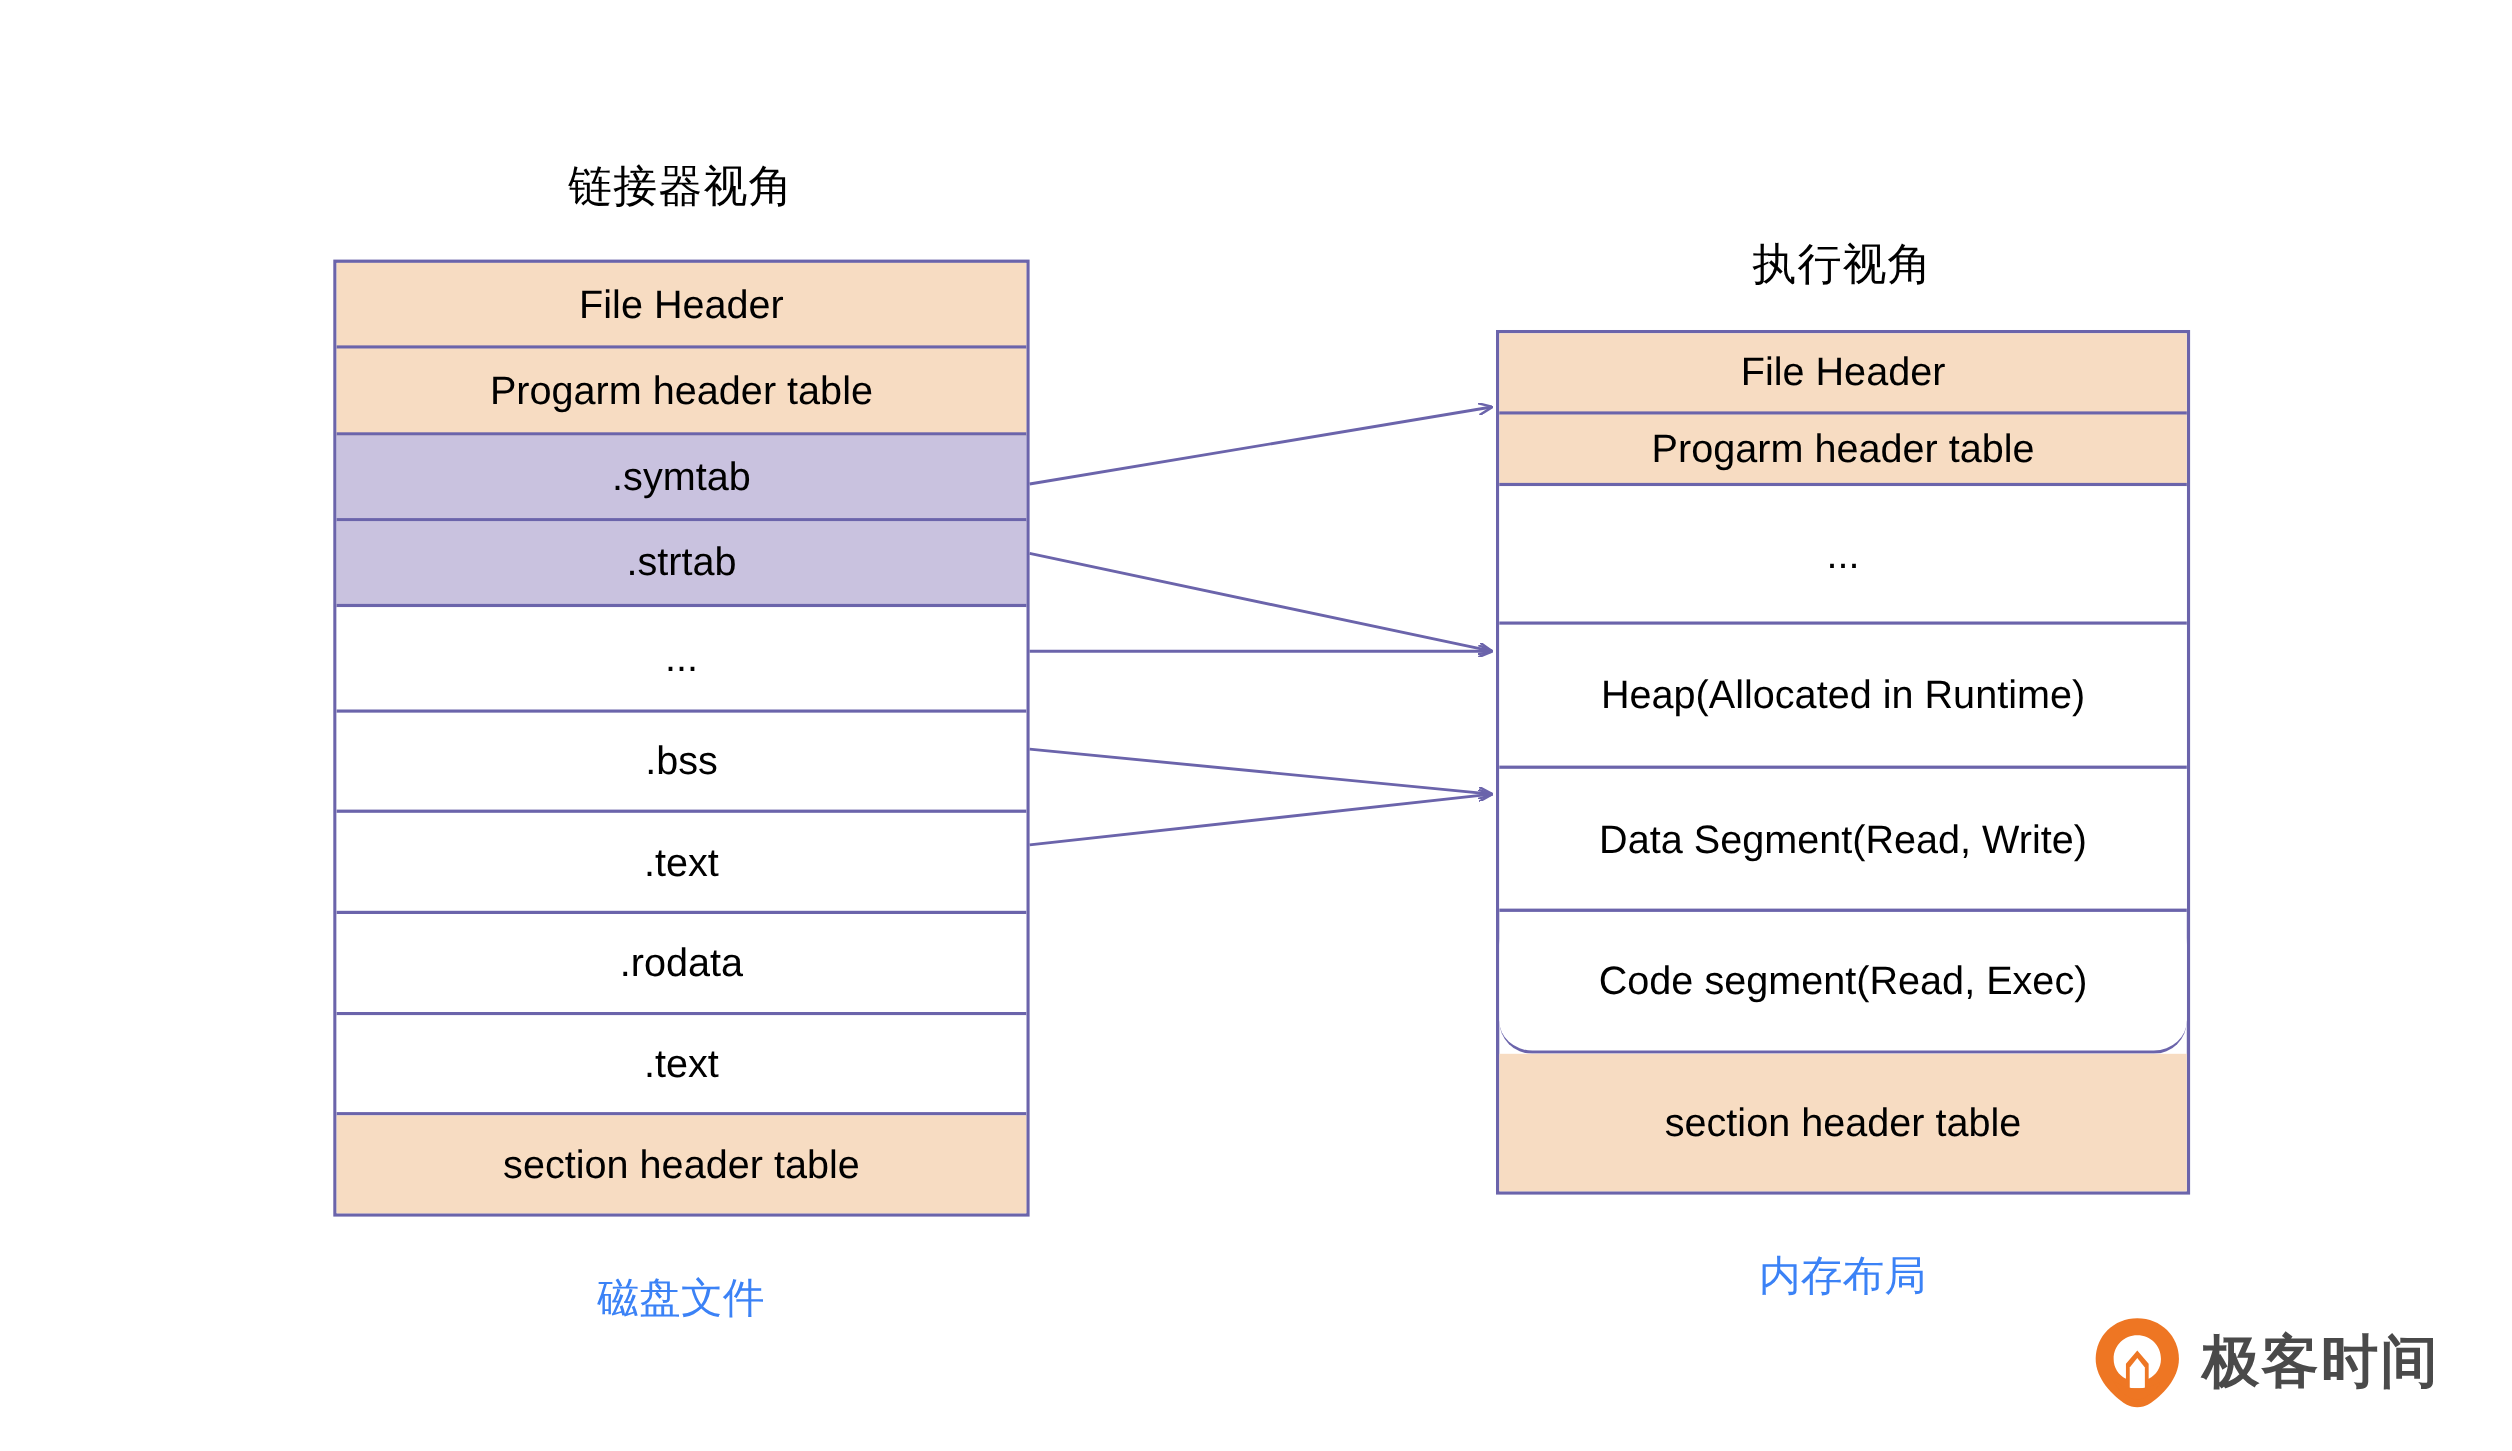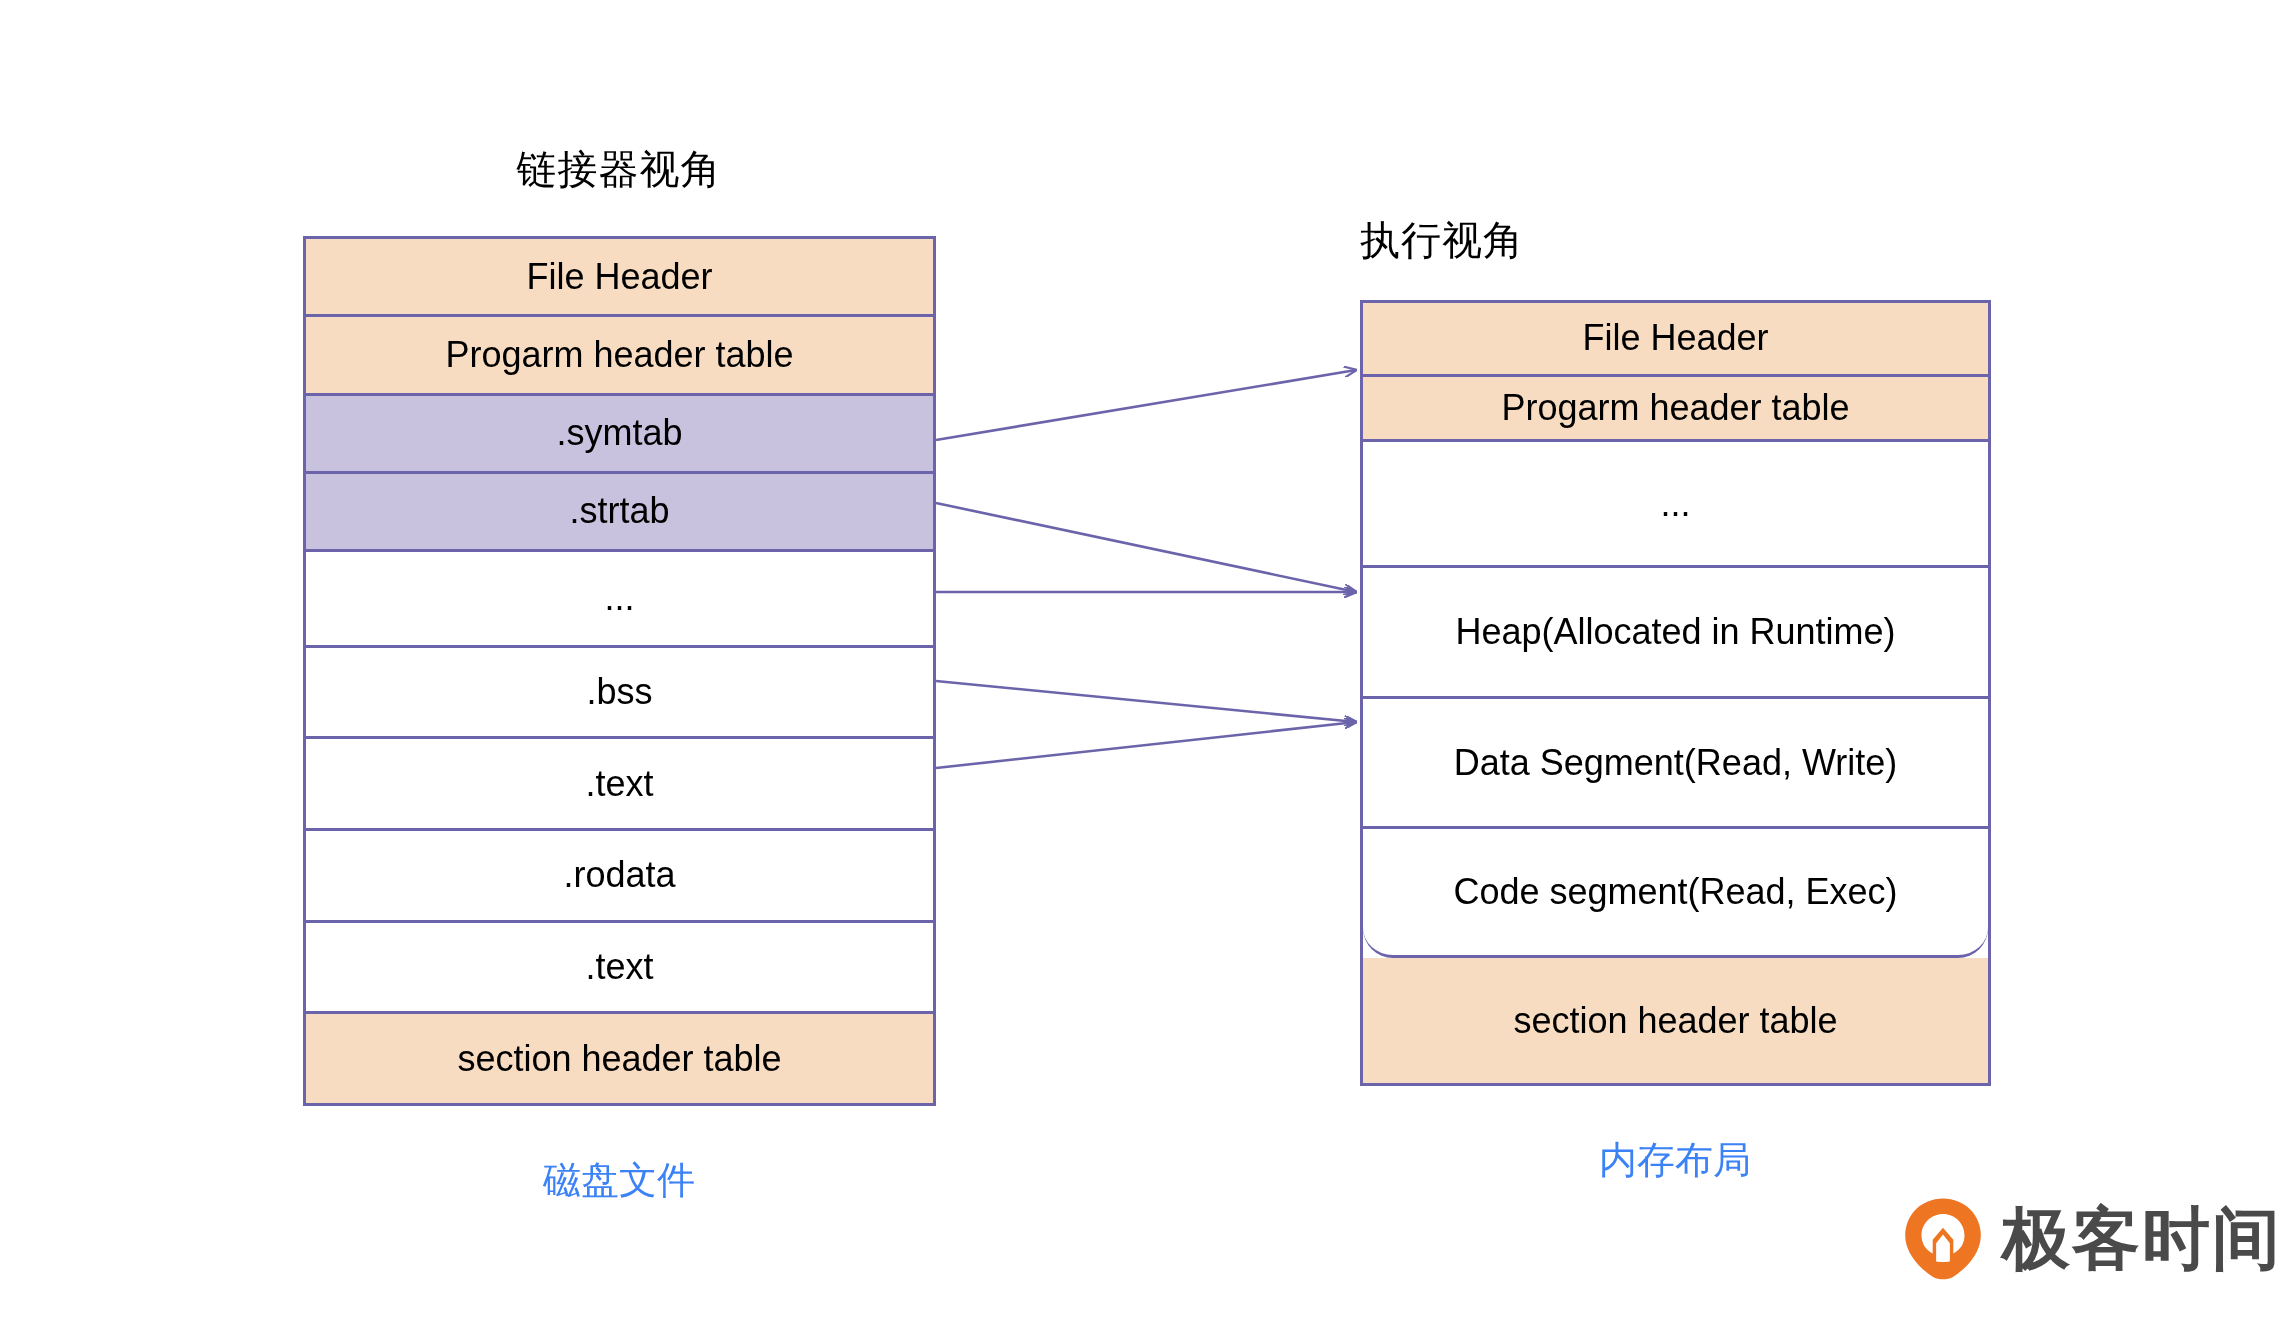--- a/index.html
+++ b/index.html
@@ -26,21 +26,21 @@
   
   .view-title {
     position: absolute;
     font-size: 40px;
     font-weight: 400;
     color: #000;
     white-space: nowrap;
     letter-spacing: 1px;
   }
   #title-linker { left: 303px; top: 142px; width: 632px; text-align: center; }
-  #title-exec   { left: 1360px; top: 213px; width: 630px; text-align: left; }
+  #title-exec   { left: 1360px; top: 213px; width: 630px; text-align: center; }
 
   
   .view-caption {
     position: absolute;
     font-size: 38px;
     font-weight: 400;
     color: #3b82f6;
     white-space: nowrap;
   }
   #caption-disk   { left: 303px; top: 1155px; width: 632px; text-align: center; }
@@ -92,21 +92,21 @@
     display: flex;
     align-items: center;
     gap: 16px;
   }
   #brand-logo .logo-mark {
     width: 86px;
     height: 86px;
     flex: 0 0 86px;
   }
   #brand-logo .logo-word {
-    font-size: 68px;
+    font-size: 52px;
     font-weight: 700;
     color: #4a4a4a;
     letter-spacing: 2px;
     white-space: nowrap;
     line-height: 1;
   }
 </style>
 </head>
 <body>
 

